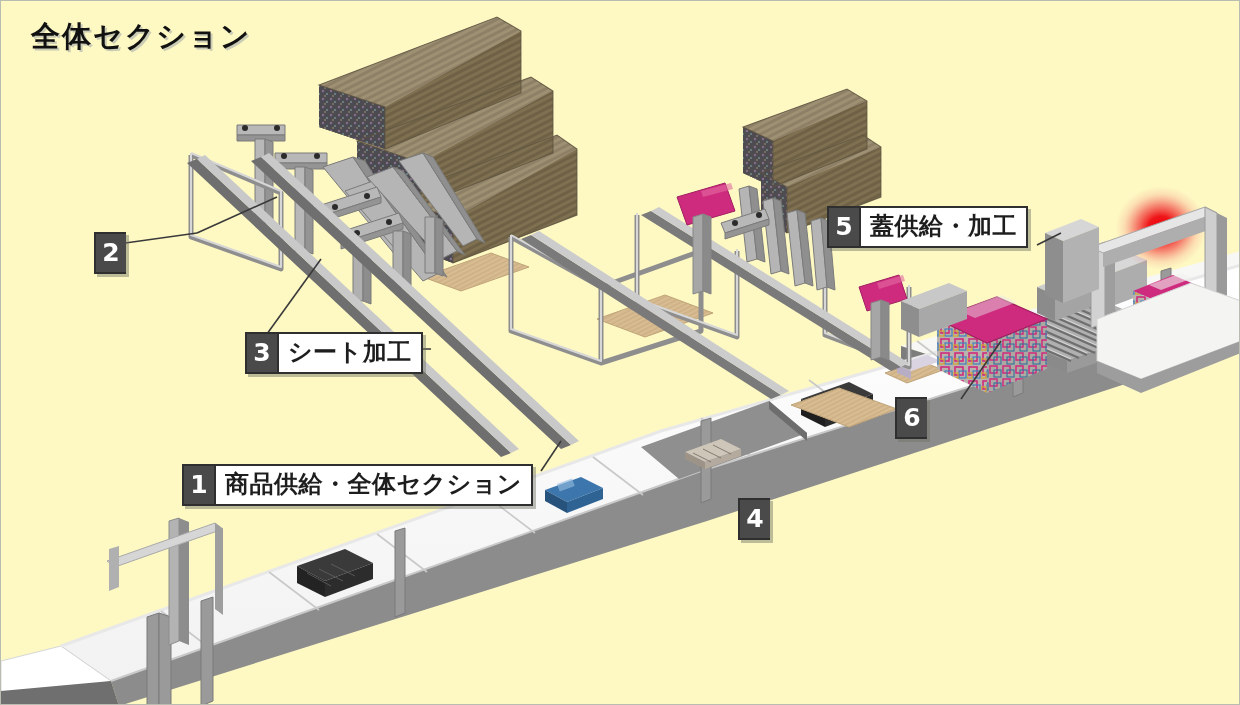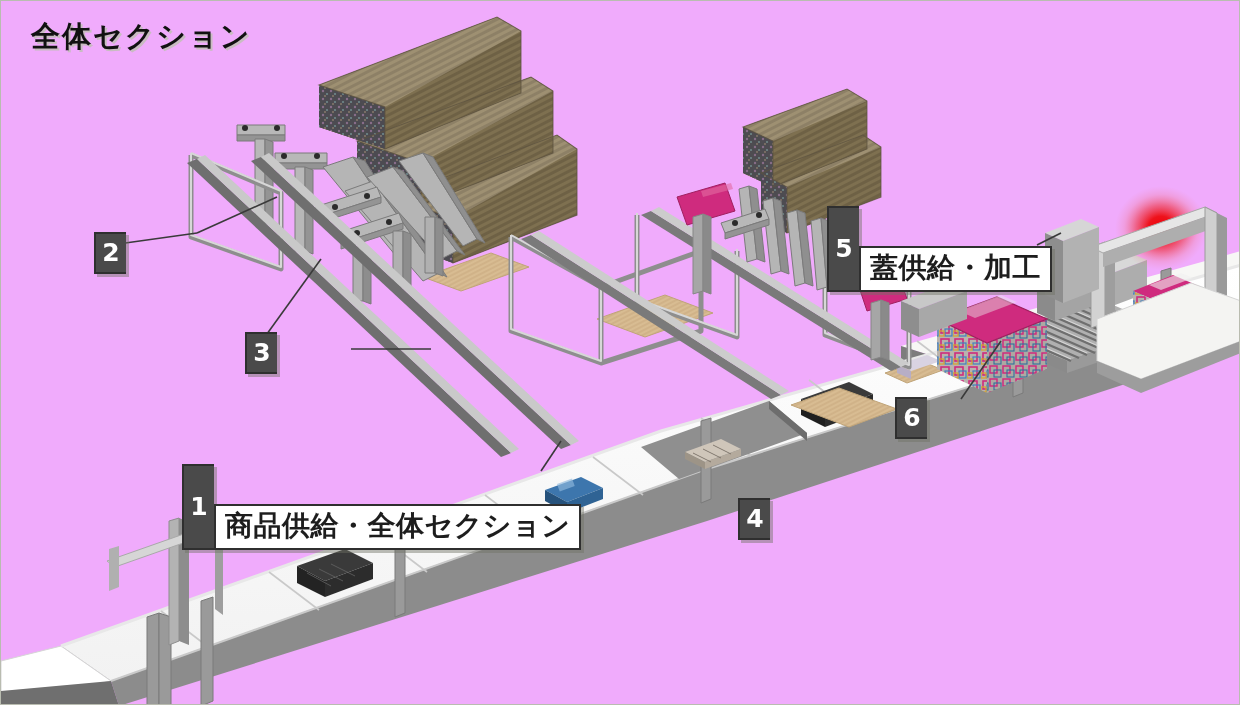--- a/index.html
+++ b/index.html
@@ -5,21 +5,21 @@
 <style>
   html,body{margin:0;padding:0;background:#ffffff;}
   body{
     font-family:"DejaVu Sans","Liberation Sans",sans-serif;
   }
   #stage{
     position:relative;
     width:1240px;
     height:705px;
     overflow:hidden;
-    background:#f0abfc;
+    background:#fef9c3;
     border:1px solid #b9bcb0;
     box-sizing:border-box;
   }
   #scene{position:absolute;inset:0;}
   #scene svg{display:block;width:1240px;height:705px;}
 
   
   .callout{
     position:absolute;
     display:flex;
@@ -39,29 +39,28 @@
     min-width:32px;
     padding:6px 6px 7px;
     border:2px solid #2f2f2f;
     border-right:none;
     box-sizing:border-box;
   }
   .callout .txt{
     background:#ffffff;
     color:#1d1d1d;
     font-weight:700;
-    font-size:28px;
+    font-size:24px;
     line-height:1;
     display:flex;
     align-items:center;
     padding:6px 9px 8px;
     border:2px solid #2f2f2f;
     box-sizing:border-box;
     letter-spacing:.5px;
-    margin-top:40px;
   }
   #title{
     position:absolute;
     left:30px; top:16px;
     font-size:29px;
     font-weight:700;
     color:#111111;
     letter-spacing:2px;
     text-shadow:2px 2px 0 rgba(190,193,178,.8);
   }
@@ -503,20 +502,21 @@
     <div class="num">1</div>
     <div class="txt">商品供給・全体セクション</div>
   </div>
 
   <div class="callout" style="left:93px; top:231px;">
     <div class="num">2</div>
   </div>
 
   <div class="callout" style="left:244px; top:331px;">
     <div class="num">3</div>
+    <div class="txt">シート加工</div>
   </div>
 
   <div class="callout" style="left:737px; top:497px;">
     <div class="num">4</div>
   </div>
 
   <div class="callout" style="left:826px; top:205px;">
     <div class="num">5</div>
     <div class="txt">蓋供給・加工</div>
   </div>

